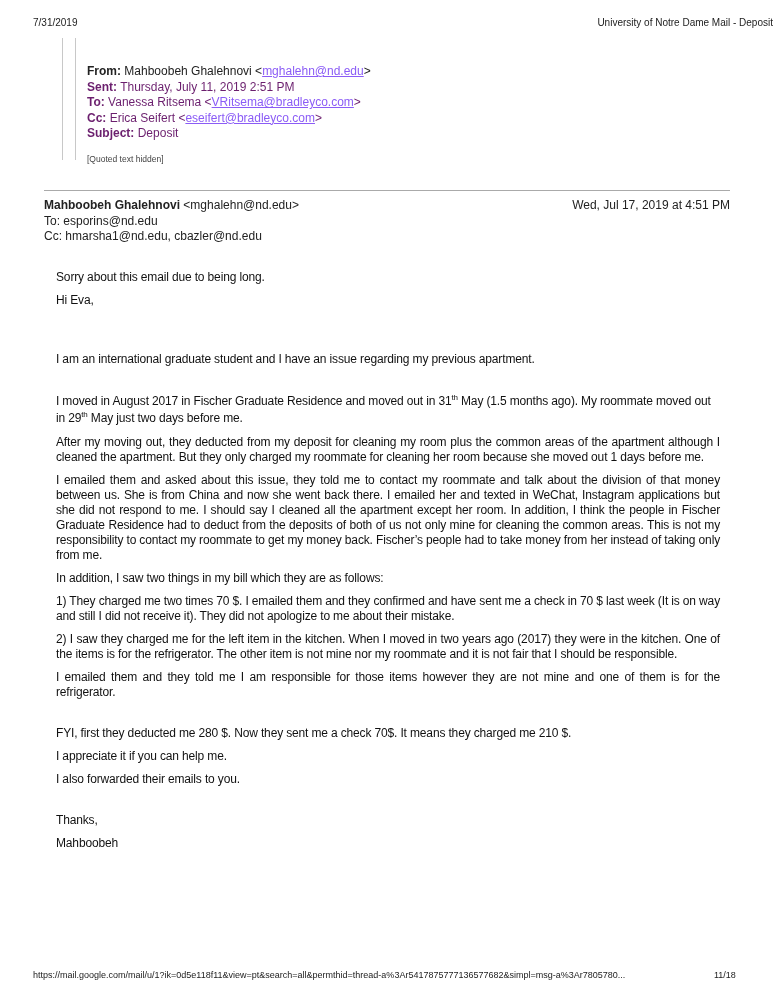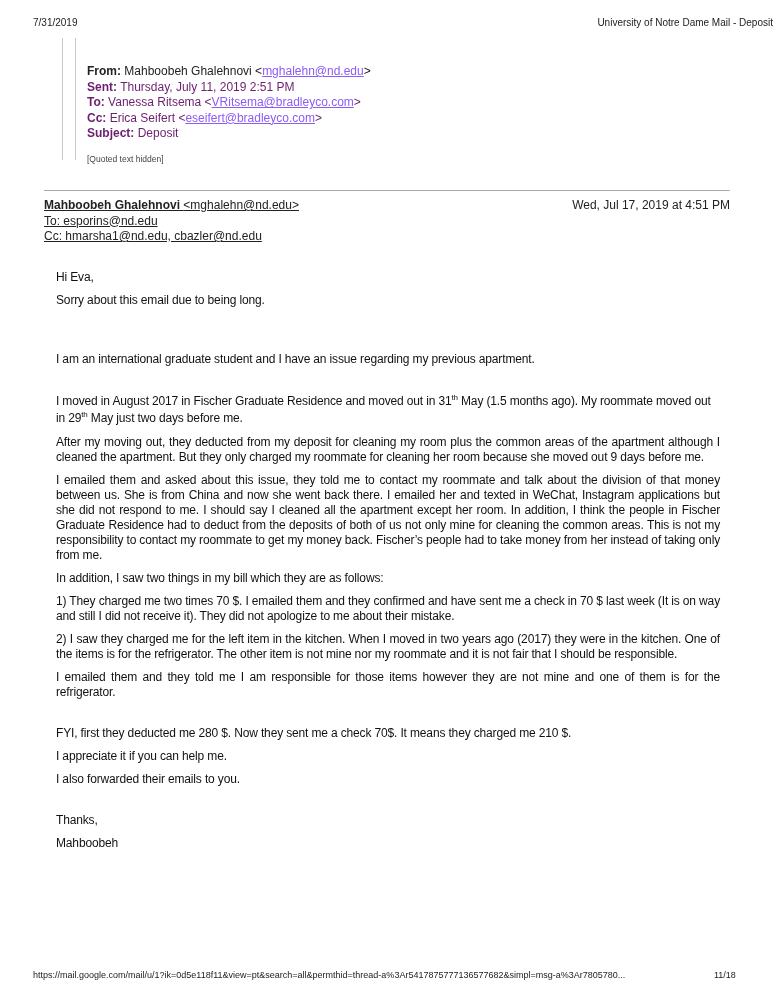--- a/index.html
+++ b/index.html
@@ -15,21 +15,21 @@
   .quote-bar-inner { position: absolute; left: 75px; top: 38px; width: 1px; height: 122px; background: #c8c8c8; }
 
   .quoted { position: absolute; left: 87px; top: 64px; font-size: 12px; line-height: 15.6px; color: #222; }
   .quoted .lbl { font-weight: bold; }
   .quoted .purple { color: #6b1f6e; }
   .quoted a { color: #8b5cf6; text-decoration: underline; }
   .quoted .hidden-note { font-size: 8.5px; color: #444; margin-top: 10px; }
 
   .divider { position: absolute; left: 44px; top: 190px; width: 686px; height: 1px; background: #aaa; }
 
-  .msg-head { position: absolute; left: 44px; top: 198px; width: 686px; font-size: 12px; line-height: 15.5px; color: #222; text-decoration: underline; }
+  .msg-head { position: absolute; left: 44px; top: 198px; width: 686px; font-size: 12px; line-height: 15.5px; color: #222; }
   .msg-head .sender-name { font-weight: bold; }
   .msg-head .date { position: absolute; right: 0; top: 0; }
 
   .msg-body { position: absolute; left: 56px; top: 270px; width: 664px; font-size: 12px; line-height: 15px; color: #111; letter-spacing: -0.15px; }
   .msg-body p { margin: 0 0 8px 0; }
   .msg-body .just { text-align: justify; }
   .msg-body sup { font-size: 8px; line-height: 0; }
 
   .footer { position: absolute; top: 970px; left: 0; width: 773px; font-size: 9px; color: #222; }
   .footer .url { position: absolute; left: 33px; }
@@ -79,27 +79,27 @@
   <div>
     <span class="sender-name">Mahboobeh Ghalehnovi</span>
     <span>&lt;mghalehn@nd.edu&gt;</span>
   </div>
   <span class="date">Wed, Jul 17, 2019 at 4:51 PM</span>
   <div>To: esporins@nd.edu</div>
   <div>Cc: hmarsha1@nd.edu, cbazler@nd.edu</div>
 </div>
 
 <div class="msg-body body-font">
+  <p>Sorry about this email due to being long.</p>
   <p>Hi Eva,</p>
-  <p>Sorry about this email due to being long.</p>
   <p style="margin-bottom:26px;margin-top:44px;">I am an international graduate student and I have an issue regarding my previous apartment.</p>
   <p style="line-height:17px;">
     <span>I moved in August 2017 in Fischer Graduate Residence and moved out in 31</span><sup>th</sup><span> May (1.5 months ago). My roommate moved out in 29</span><sup>th</sup><span> May just two days before me.</span>
   </p>
-  <p class="just">After my moving out, they deducted from my deposit for cleaning my room plus the common areas of the apartment although I cleaned the apartment. But they only charged my roommate for cleaning her room because she moved out 9 days before me.</p>
+  <p class="just">After my moving out, they deducted from my deposit for cleaning my room plus the common areas of the apartment although I cleaned the apartment. But they only charged my roommate for cleaning her room because she moved out 1 days before me.</p>
   <p class="just">I emailed them and asked about this issue, they told me to contact my roommate and talk about the division of that money between us. She is from China and now she went back there. I emailed her and texted in WeChat, Instagram applications but she did not respond to me. I should say I cleaned all the apartment except her room. In addition, I think the people in Fischer Graduate Residence had to deduct from the deposits of both of us not only mine for cleaning the common areas. This is not my responsibility to contact my roommate to get my money back. Fischer’s people had to take money from her instead of taking only from me.</p>
   <p>In addition, I saw two things in my bill which they are as follows:</p>
   <p class="just">1) They charged me two times 70 $. I emailed them and they confirmed and have sent me a check in 70 $ last week (It is on way and still I did not receive it). They did not apologize to me about their mistake.</p>
   <p class="just">2) I saw they charged me for the left item in the kitchen. When I moved in two years ago (2017) they were in the kitchen. One of the items is for the refrigerator. The other item is not mine nor my roommate and it is not fair that I should be responsible.</p>
   <p class="just" style="margin-bottom:26px;">I emailed them and they told me I am responsible for those items however they are not mine and one of them is for the refrigerator.</p>
   <p>FYI, first they deducted me 280 $. Now they sent me a check 70$. It means they charged me 210 $.</p>
   <p>I appreciate it if you can help me.</p>
   <p style="margin-bottom:26px;">I also forwarded their emails to you.</p>
   <p>Thanks,</p>
   <p>Mahboobeh</p>

